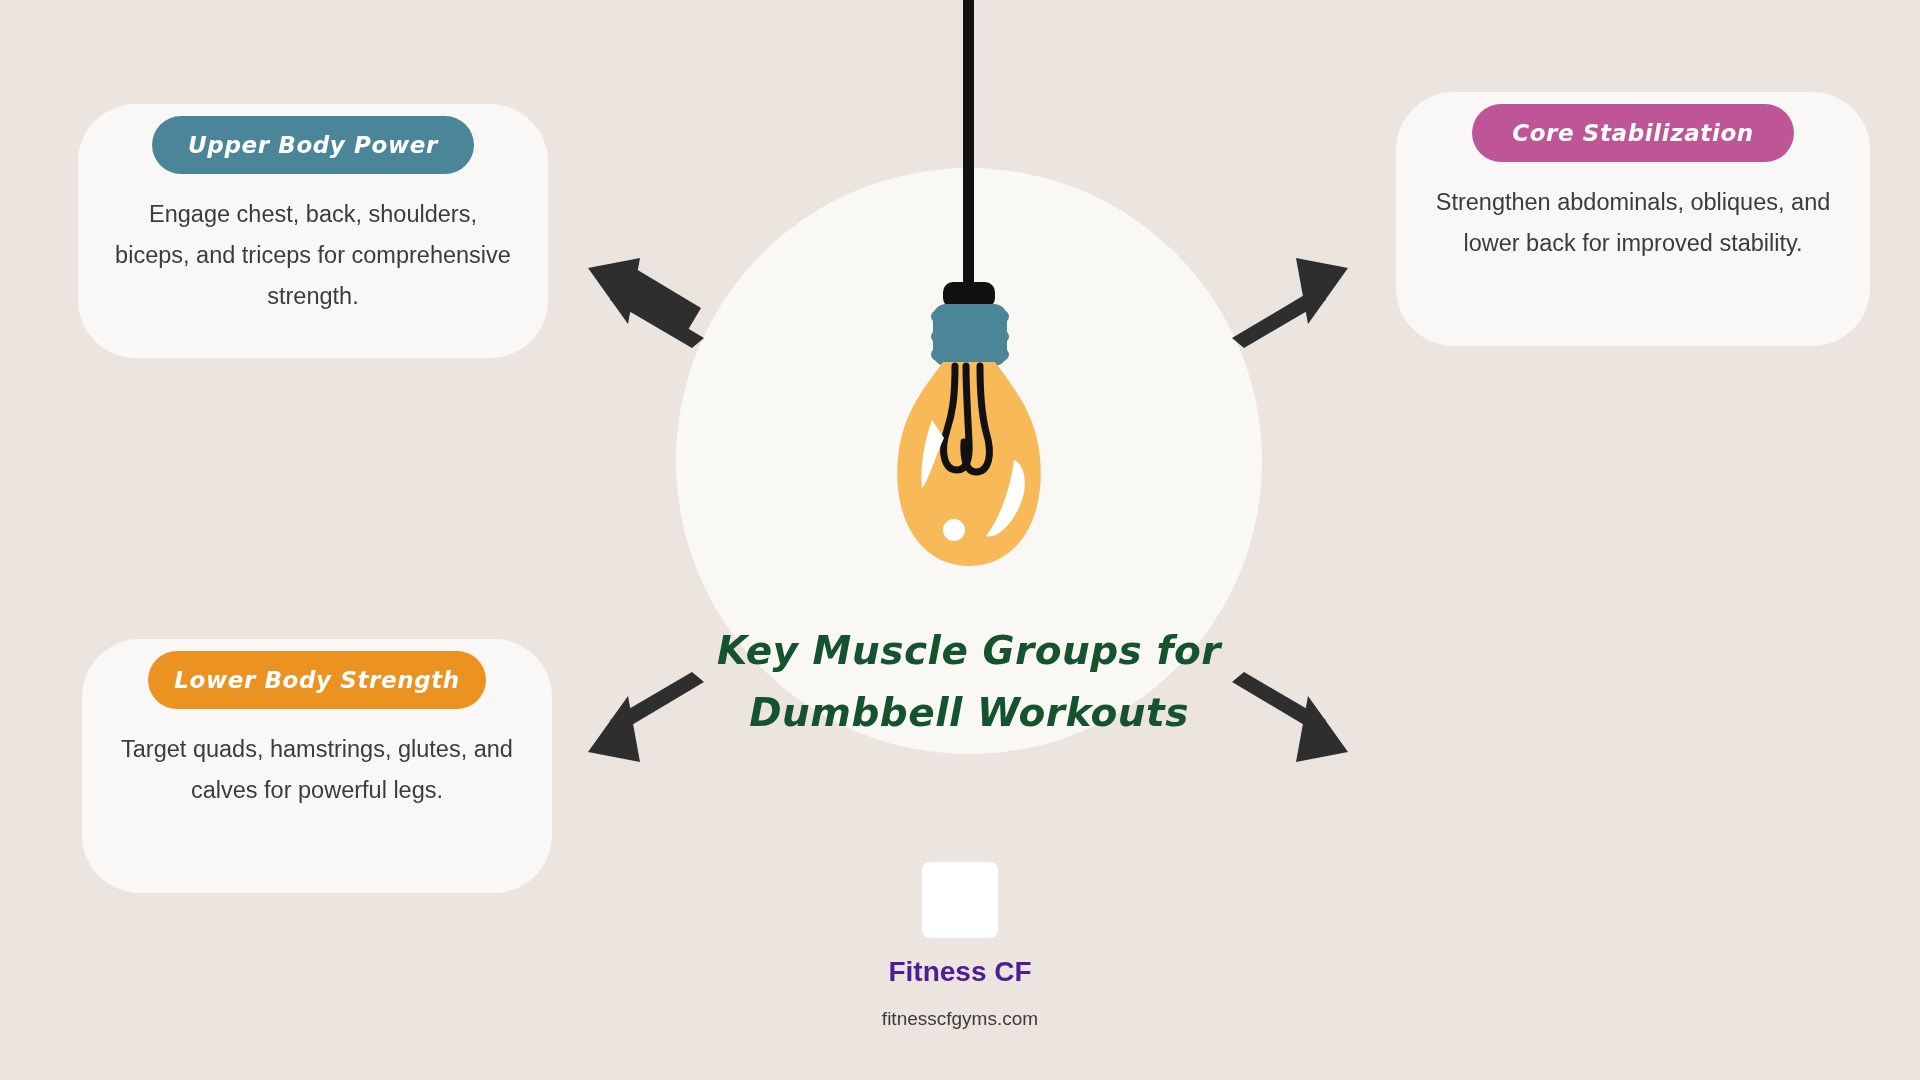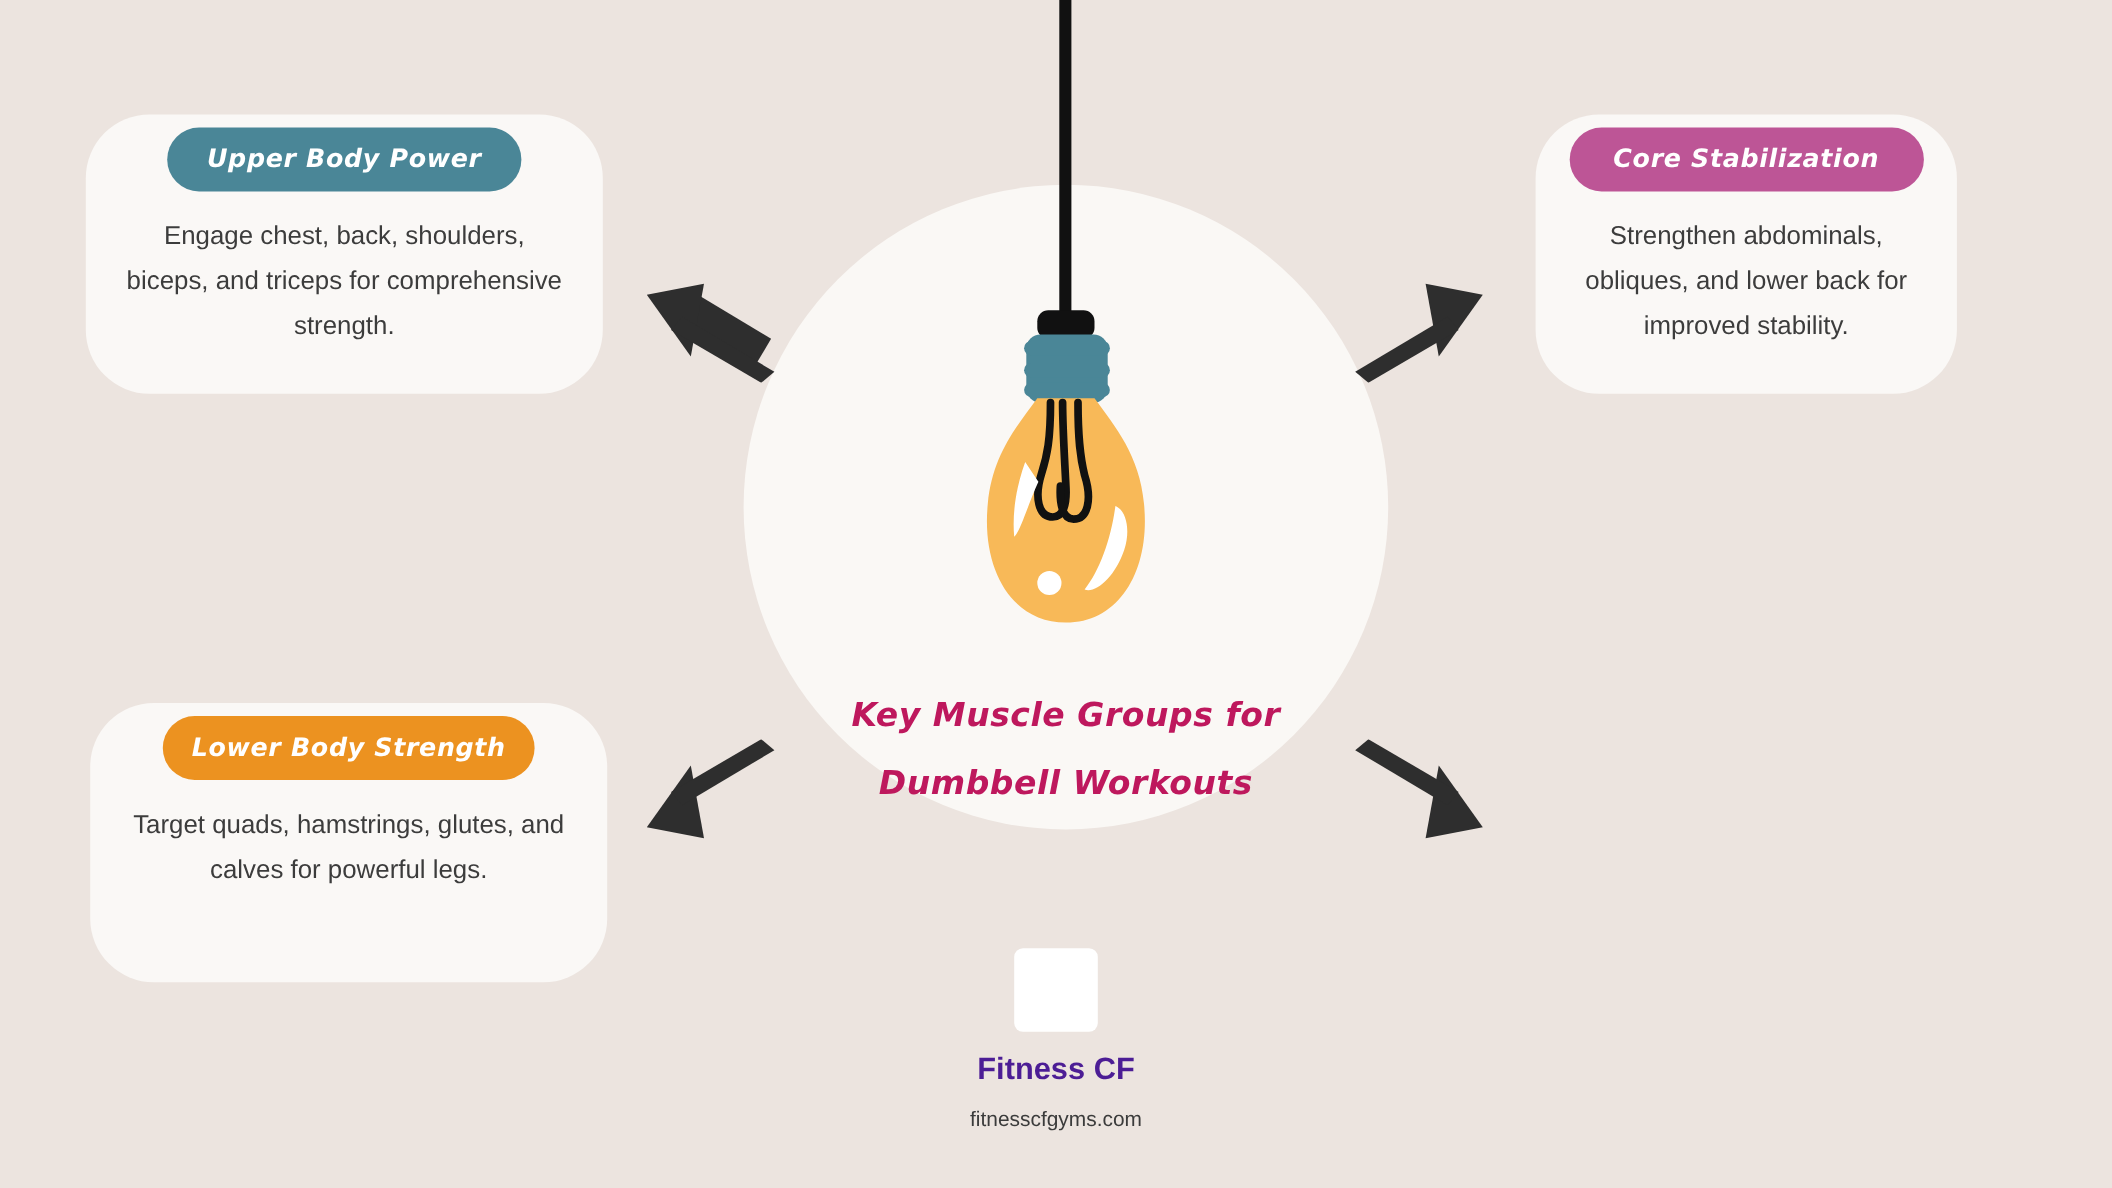--- a/index.html
+++ b/index.html
@@ -42,36 +42,36 @@
 
   .hub-title {
     position: absolute;
     left: 716px;
     top: 620px;
     width: 506px;
     text-align: center;
     font-family: "DejaVu Sans", sans-serif;
     font-weight: 700;
     font-style: italic;
-    font-size: 30px;
+    font-size: 39px;
     line-height: 62px;
     letter-spacing: 0.5px;
-    color: #be185d;
+    color: #14532d;
   }
 
   
   .card {
     position: absolute;
     background: #faf8f6;
     border-radius: 58px;
     box-sizing: border-box;
     padding: 12px 30px 34px 30px;
   }
   .card-tl { left: 78px;   top: 104px;  width: 470px; height: 254px; }
-  .card-tr { left: 1396px; top: 104px;  width: 383px; height: 254px; }
+  .card-tr { left: 1396px; top: 92px;  width: 474px; height: 254px; }
   .card-bl { left: 82px;   top: 639px;  width: 470px; height: 254px; }
   .card-br { left: 1396px; top: 632px;  width: 470px; height: 254px; }
 
   .pill {
     display: block;
     margin: 0 auto;
     border-radius: 40px;
     height: 58px;
     line-height: 58px;
     text-align: center;

